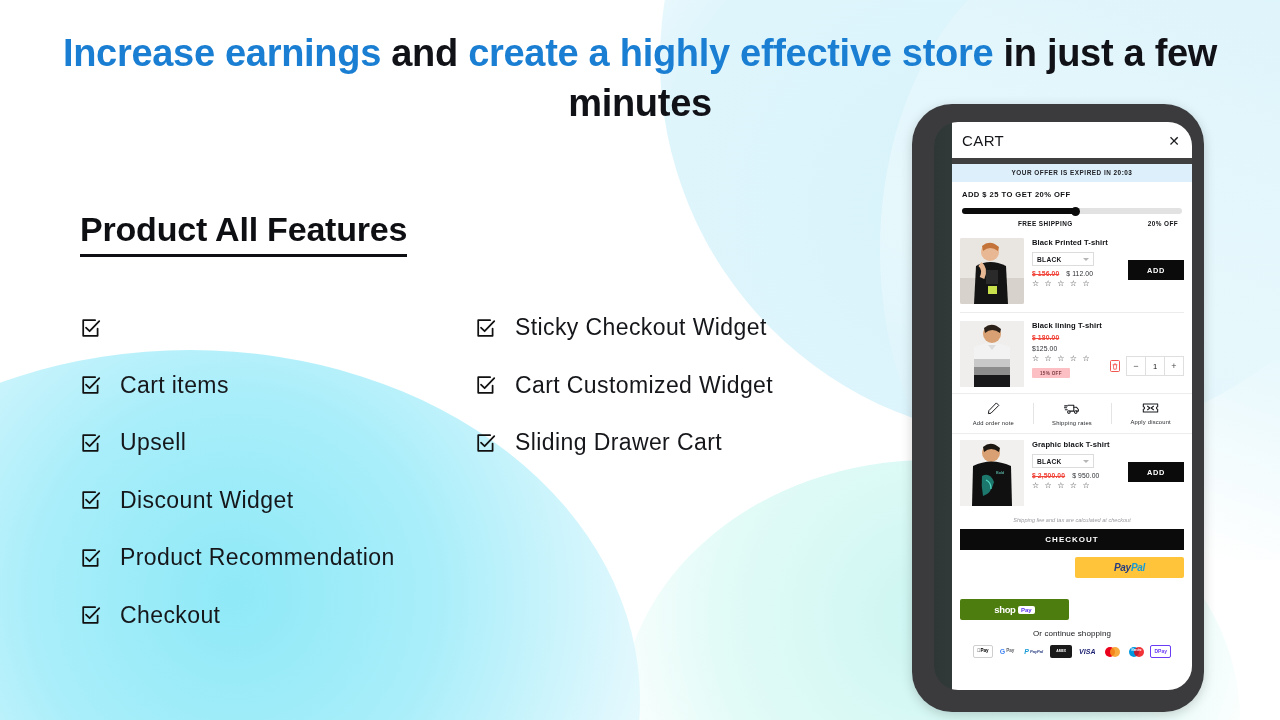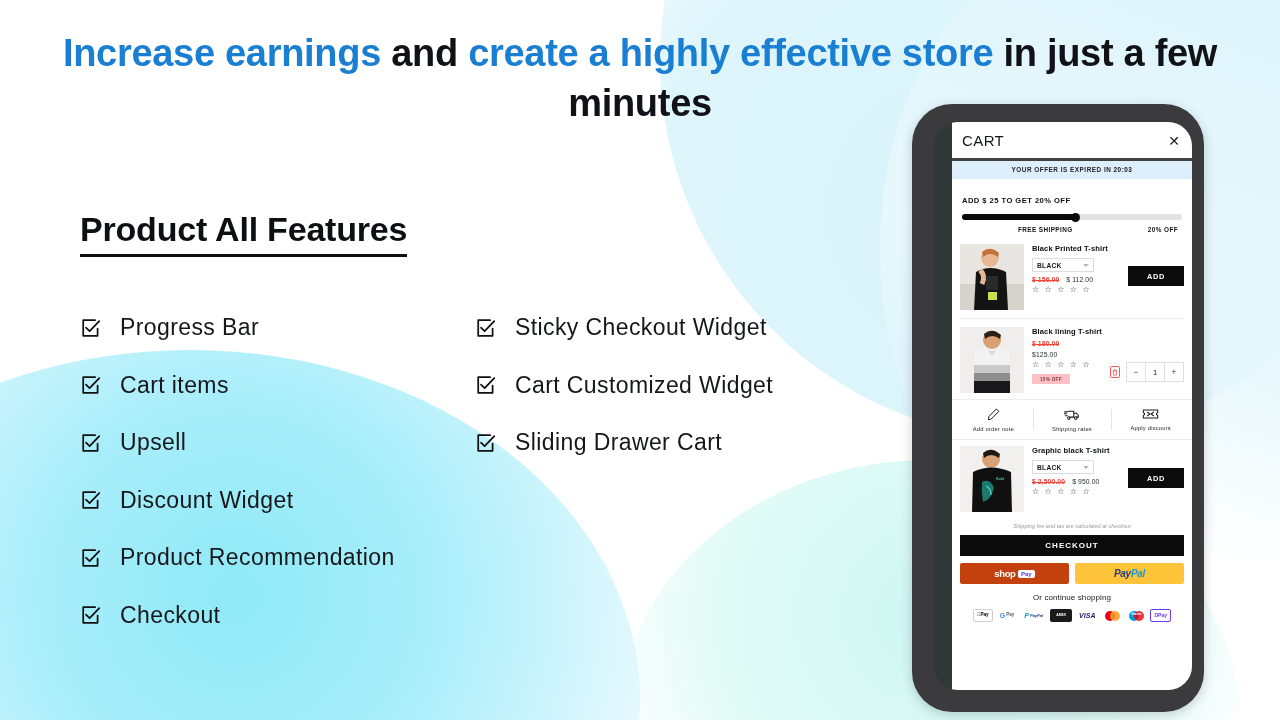--- a/index.html
+++ b/index.html
@@ -88,35 +88,35 @@
     position: absolute; top: 0; right: 0; bottom: 0;
     width: 240px; background: #ffffff;
     display: flex; flex-direction: column;
     font-size: 7px;
   }
 
   
   #cart-header {
     display: flex; align-items: center; justify-content: space-between;
     padding: 10px 12px 9px 10px;
-    border-bottom: 3px solid #404040;
+    border-bottom: 6px solid #404040;
   }
   #cart-title { font-size: 15px; color: #15161a; letter-spacing: 0.4px; }
   #cart-close { font-size: 14px; color: #1b1c20; line-height: 1; cursor: pointer; }
 
   
   #offer-strip {
     background: #ddeffa; text-align: center;
     padding: 5px 0 6px; font-size: 6.4px; letter-spacing: 0.5px;
     color: #22242a; font-weight: bold;
   }
   #offer-strip .t { color: #0f1013; }
 
   
-  #progress-block { padding: 17px 10px 5px; }
+  #progress-block { padding: 8px 10px 5px; }
   #progress-text { font-size: 7.6px; font-weight: bold; letter-spacing: 0.45px; color: #101114; }
   #progress-track {
     margin-top: 9px; height: 6px; background: #e2e2e2; border-radius: 4px; position: relative;
   }
   #progress-fill { position: absolute; left: 0; top: 0; bottom: 0; background: #0b0b0c; border-radius: 4px; }
   #progress-knob {
     position: absolute; right: -1px; top: -1.5px;
     width: 9px; height: 9px; border-radius: 50%; background: #0b0b0c;
   }
   #progress-labels {
@@ -183,21 +183,21 @@
   #checkout-btn {
     height: 21px; background: #0b0b0c; color: #fff;
     display: flex; align-items: center; justify-content: center;
     font-size: 8px; font-weight: bold; letter-spacing: 1px; cursor: pointer;
   }
   #wallet-row { display: flex; gap: 6px; margin-top: 7px; }
   .wallet {
     flex: 1; height: 21px; border-radius: 2px;
     display: flex; align-items: center; justify-content: center; cursor: pointer;
   }
-  #shoppay { background: #c2410c; }
+  #shoppay { background: #4d7c0f; margin-top: 42px; }
   #shoppay .sp-text { color: #fff; font-size: 9.5px; font-weight: bold; letter-spacing: -.4px; }
   #shoppay .sp-chip { background:#fff; color:#5a31f4; font-size:6px; font-weight:bold; border-radius:2px; padding:1px 3px; margin-left:2.5px; }
   #paypal { background: #ffc43a; }
   #paypal .pp1 { color: #253b80; font-size: 10px; font-weight: bold; font-style: italic; letter-spacing: -.3px;}
   #paypal .pp2 { color: #179bd7; font-size: 10px; font-weight: bold; font-style: italic; letter-spacing: -.3px;}
   #continue-text { text-align: center; font-size: 8px; color: #17181c; margin-top: 9px; letter-spacing: .1px; }
   #pay-icons { display: flex; justify-content: center; align-items: center; gap: 4px; margin-top: 7px; }
   .pay-chip {
     height: 13px; border-radius: 2px; display: flex; align-items: center; justify-content: center;
     padding: 0 3px; font-size: 4.6px; font-weight: bold; line-height: 1;
@@ -221,21 +221,20 @@
   <div id="features-title">Product All Features</div>
 
   <div class="feature-cols">
 
     <div class="feature-col left">
       <div class="feature-row">
         <svg class="chk" viewBox="0 0 24 24" fill="none" stroke="#111" stroke-width="1.9" stroke-linecap="round" stroke-linejoin="round">
             <path d="M21 4.5 10.5 15.5 6.5 11.7"></path>
             <path d="M19.2 12.6V20.5H3.5V3.5h13"></path>
           </svg>
-        <span class="feature-label">Progress Bar</span>
       </div>
       <div class="feature-row">
         <svg class="chk" viewBox="0 0 24 24" fill="none" stroke="#111" stroke-width="1.9" stroke-linecap="round" stroke-linejoin="round">
             <path d="M21 4.5 10.5 15.5 6.5 11.7"></path>
             <path d="M19.2 12.6V20.5H3.5V3.5h13"></path>
           </svg>
         <span class="feature-label">Cart items</span>
       </div>
       <div class="feature-row">
         <svg class="chk" viewBox="0 0 24 24" fill="none" stroke="#111" stroke-width="1.9" stroke-linecap="round" stroke-linejoin="round">

